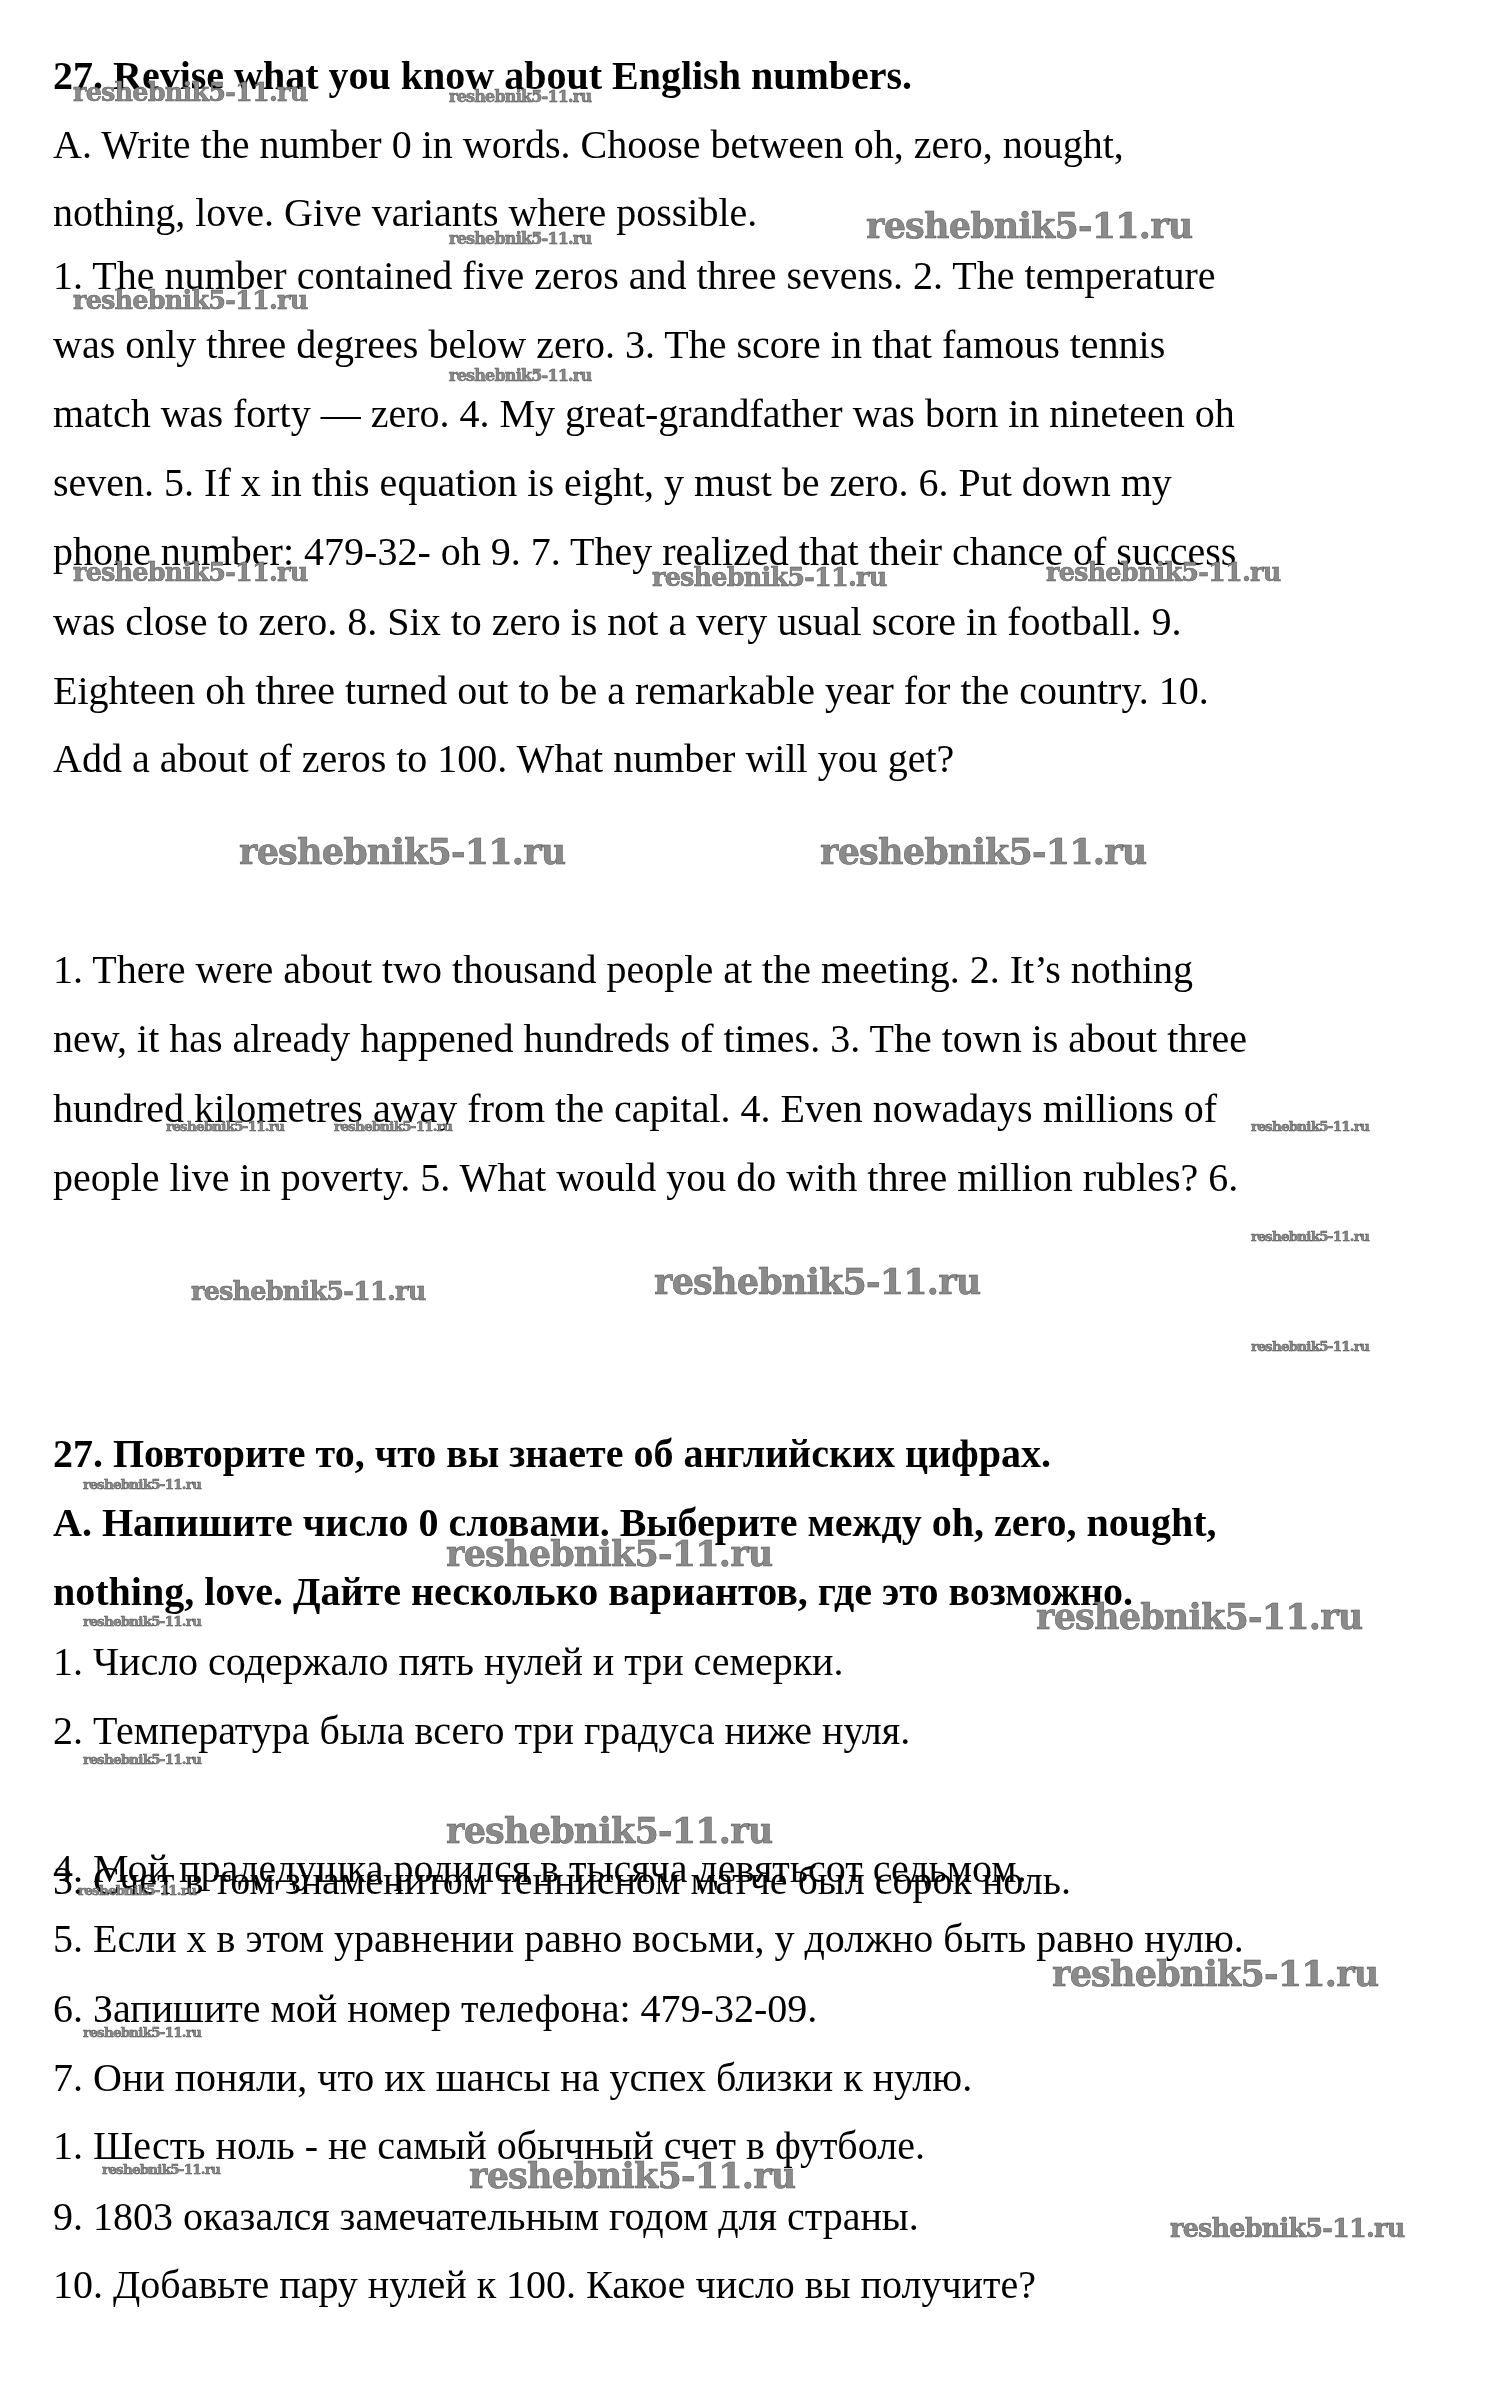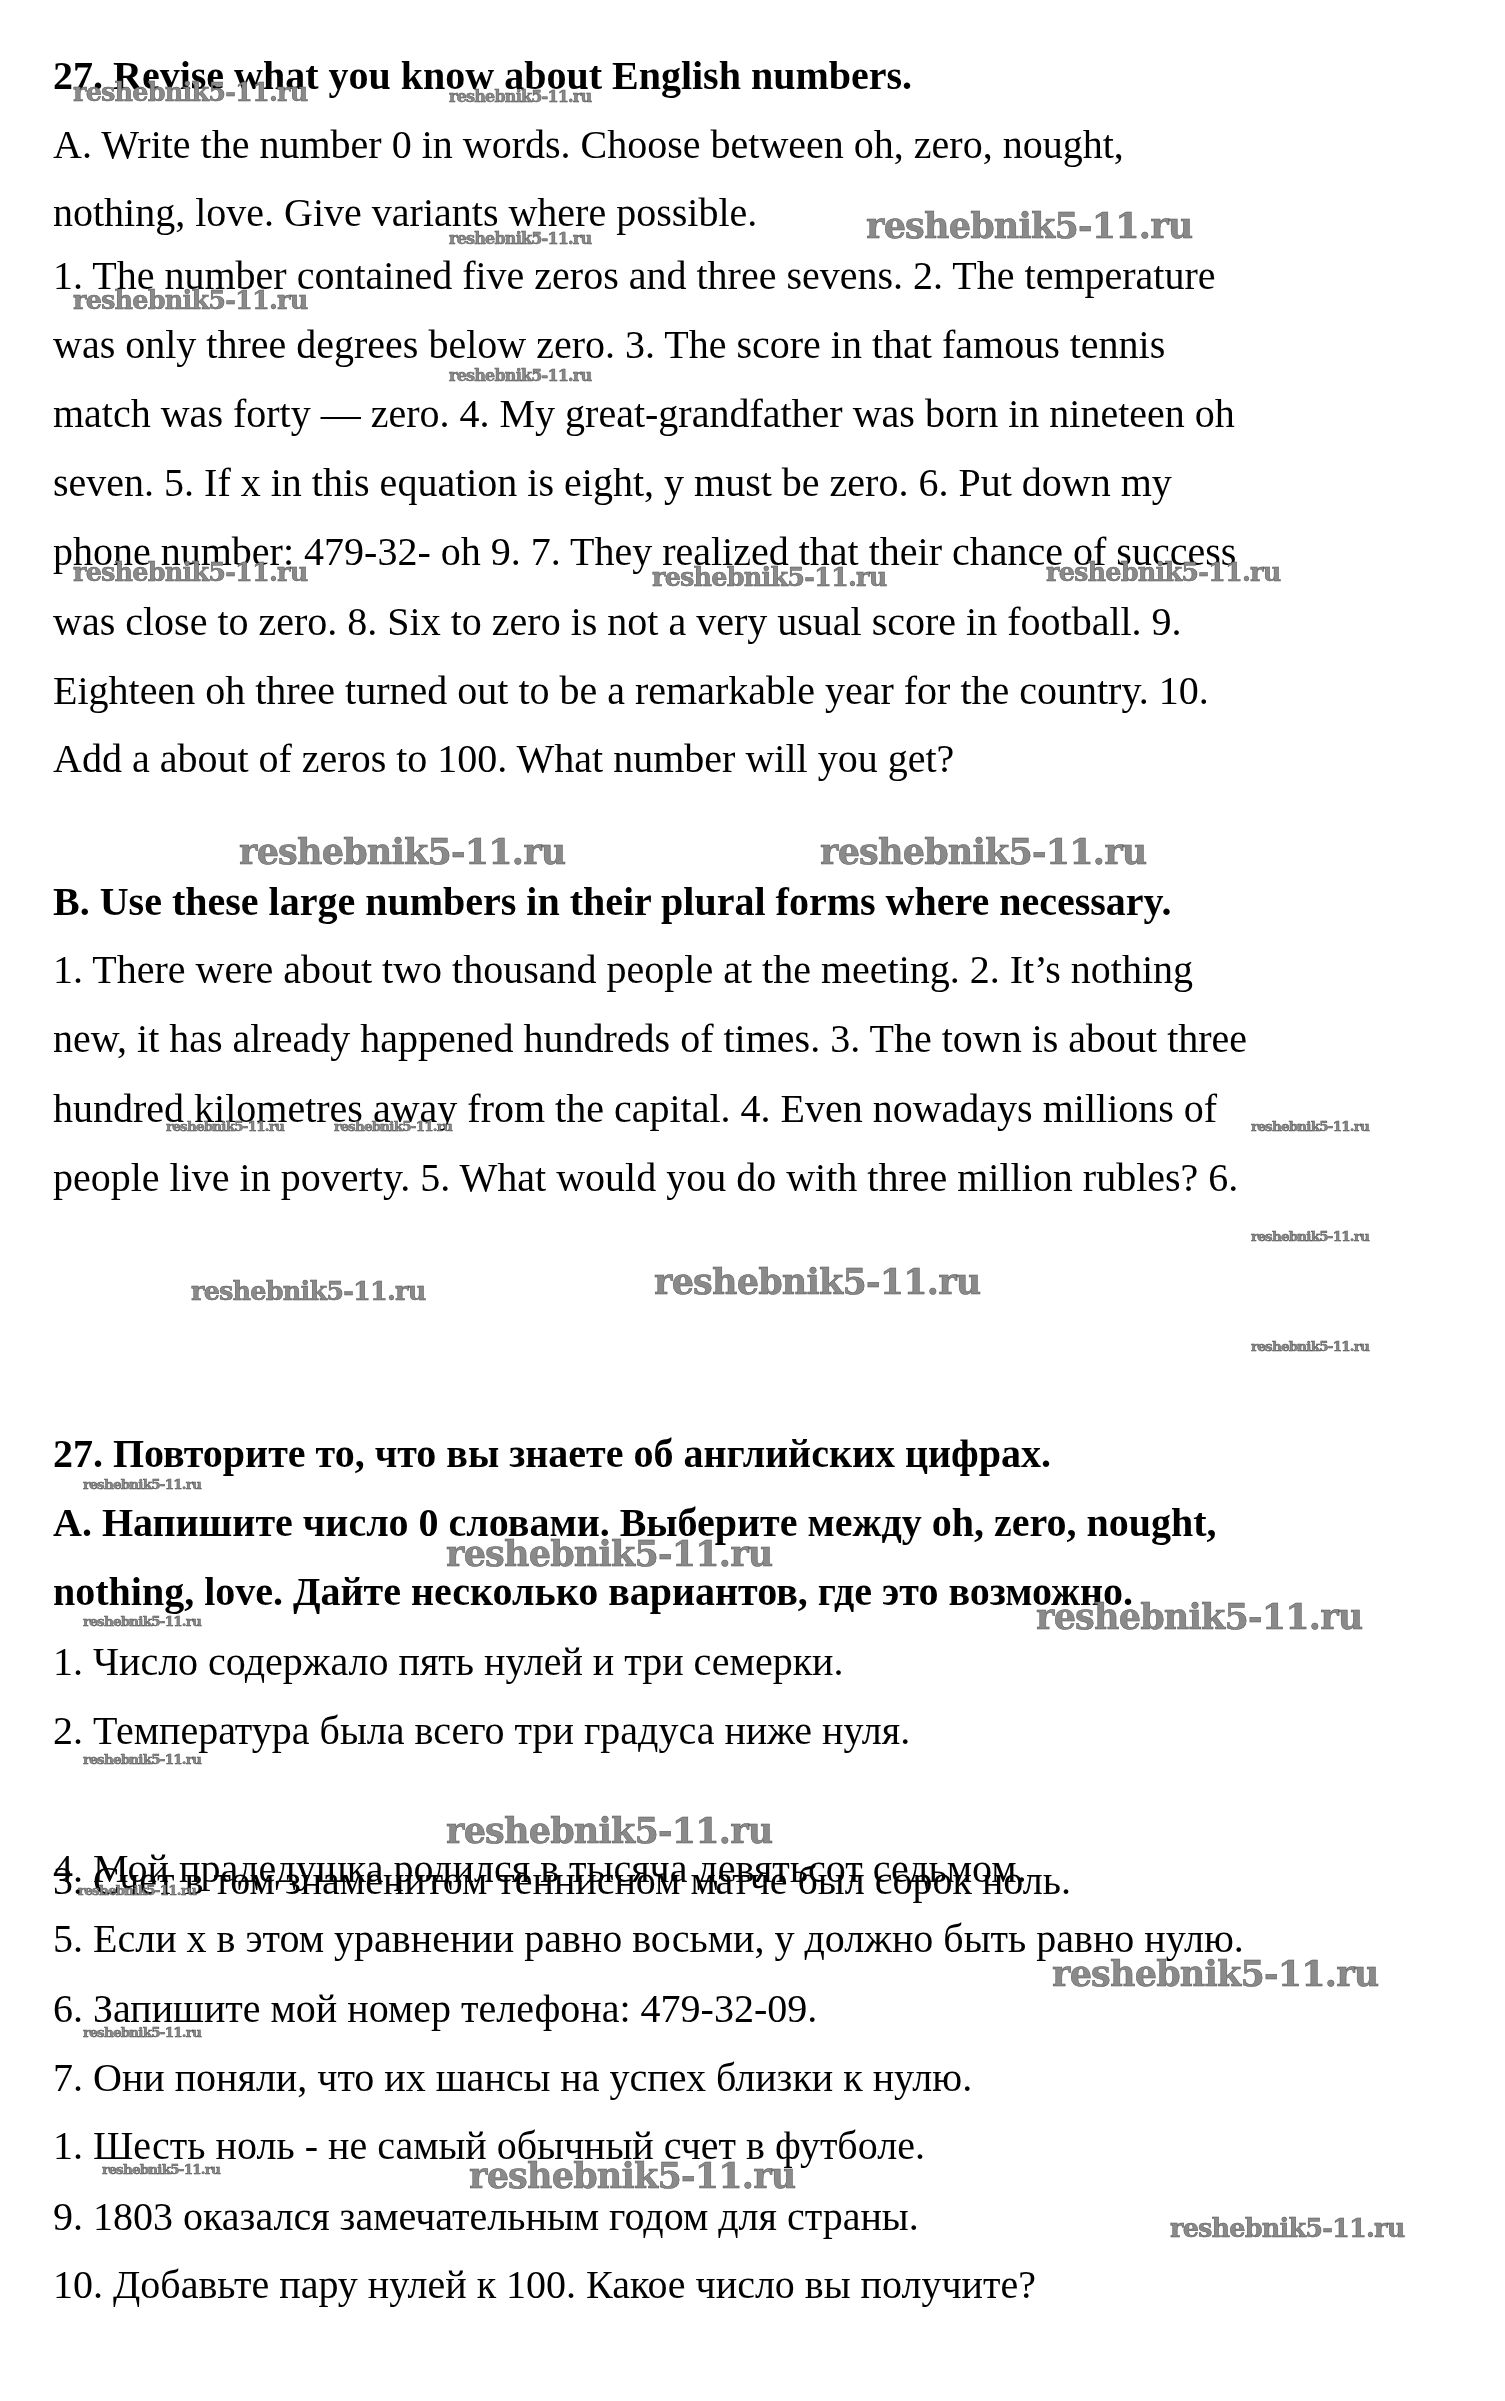--- a/index.html
+++ b/index.html
@@ -34,21 +34,20 @@
 
   <div class="line" style="top:256px">1. The number contained five zeros and three sevens. 2. The temperature</div>
   <div class="line" style="top:325px">was only three degrees below zero. 3. The score in that famous tennis</div>
   <div class="line" style="top:394px">match was forty — zero. 4. My great-grandfather was born in nineteen oh</div>
   <div class="line" style="top:463px">seven. 5. If x in this equation is eight, y must be zero. 6. Put down my</div>
   <div class="line" style="top:532px">phone number: 479-32- oh 9. 7. They realized that their chance of success</div>
   <div class="line" style="top:602px">was close to zero. 8. Six to zero is not a very usual score in football. 9.</div>
   <div class="line" style="top:671px">Eighteen oh three turned out to be a remarkable year for the country. 10.</div>
   <div class="line" style="top:739px">Add a about of zeros to 100. What number will you get?</div>
 
-  <div class="line bold" style="top:882px">B. Use these large numbers in their plural forms where necessary.</div>
   <div class="line" style="top:950px">1. There were about two thousand people at the meeting. 2. It’s nothing</div>
   <div class="line" style="top:1019px">new, it has already happened hundreds of times. 3. The town is about three</div>
   <div class="line" style="top:1089px">hundred kilometres away from the capital. 4. Even nowadays millions of</div>
   <div class="line" style="top:1158px">people live in poverty. 5. What would you do with three million rubles? 6.</div>
 
   <div class="line bold" style="top:1434px">27. Повторите то, что вы знаете об английских цифрах.</div>
   <div class="line bold" style="top:1503px">A. Напишите число 0 словами. Выберите между oh, zero, nought,</div>
   <div class="line bold" style="top:1572px">nothing, love. Дайте несколько вариантов, где это возможно.</div>
 
   <div class="line" style="top:1642px">1. Число содержало пять нулей и три семерки.</div>

